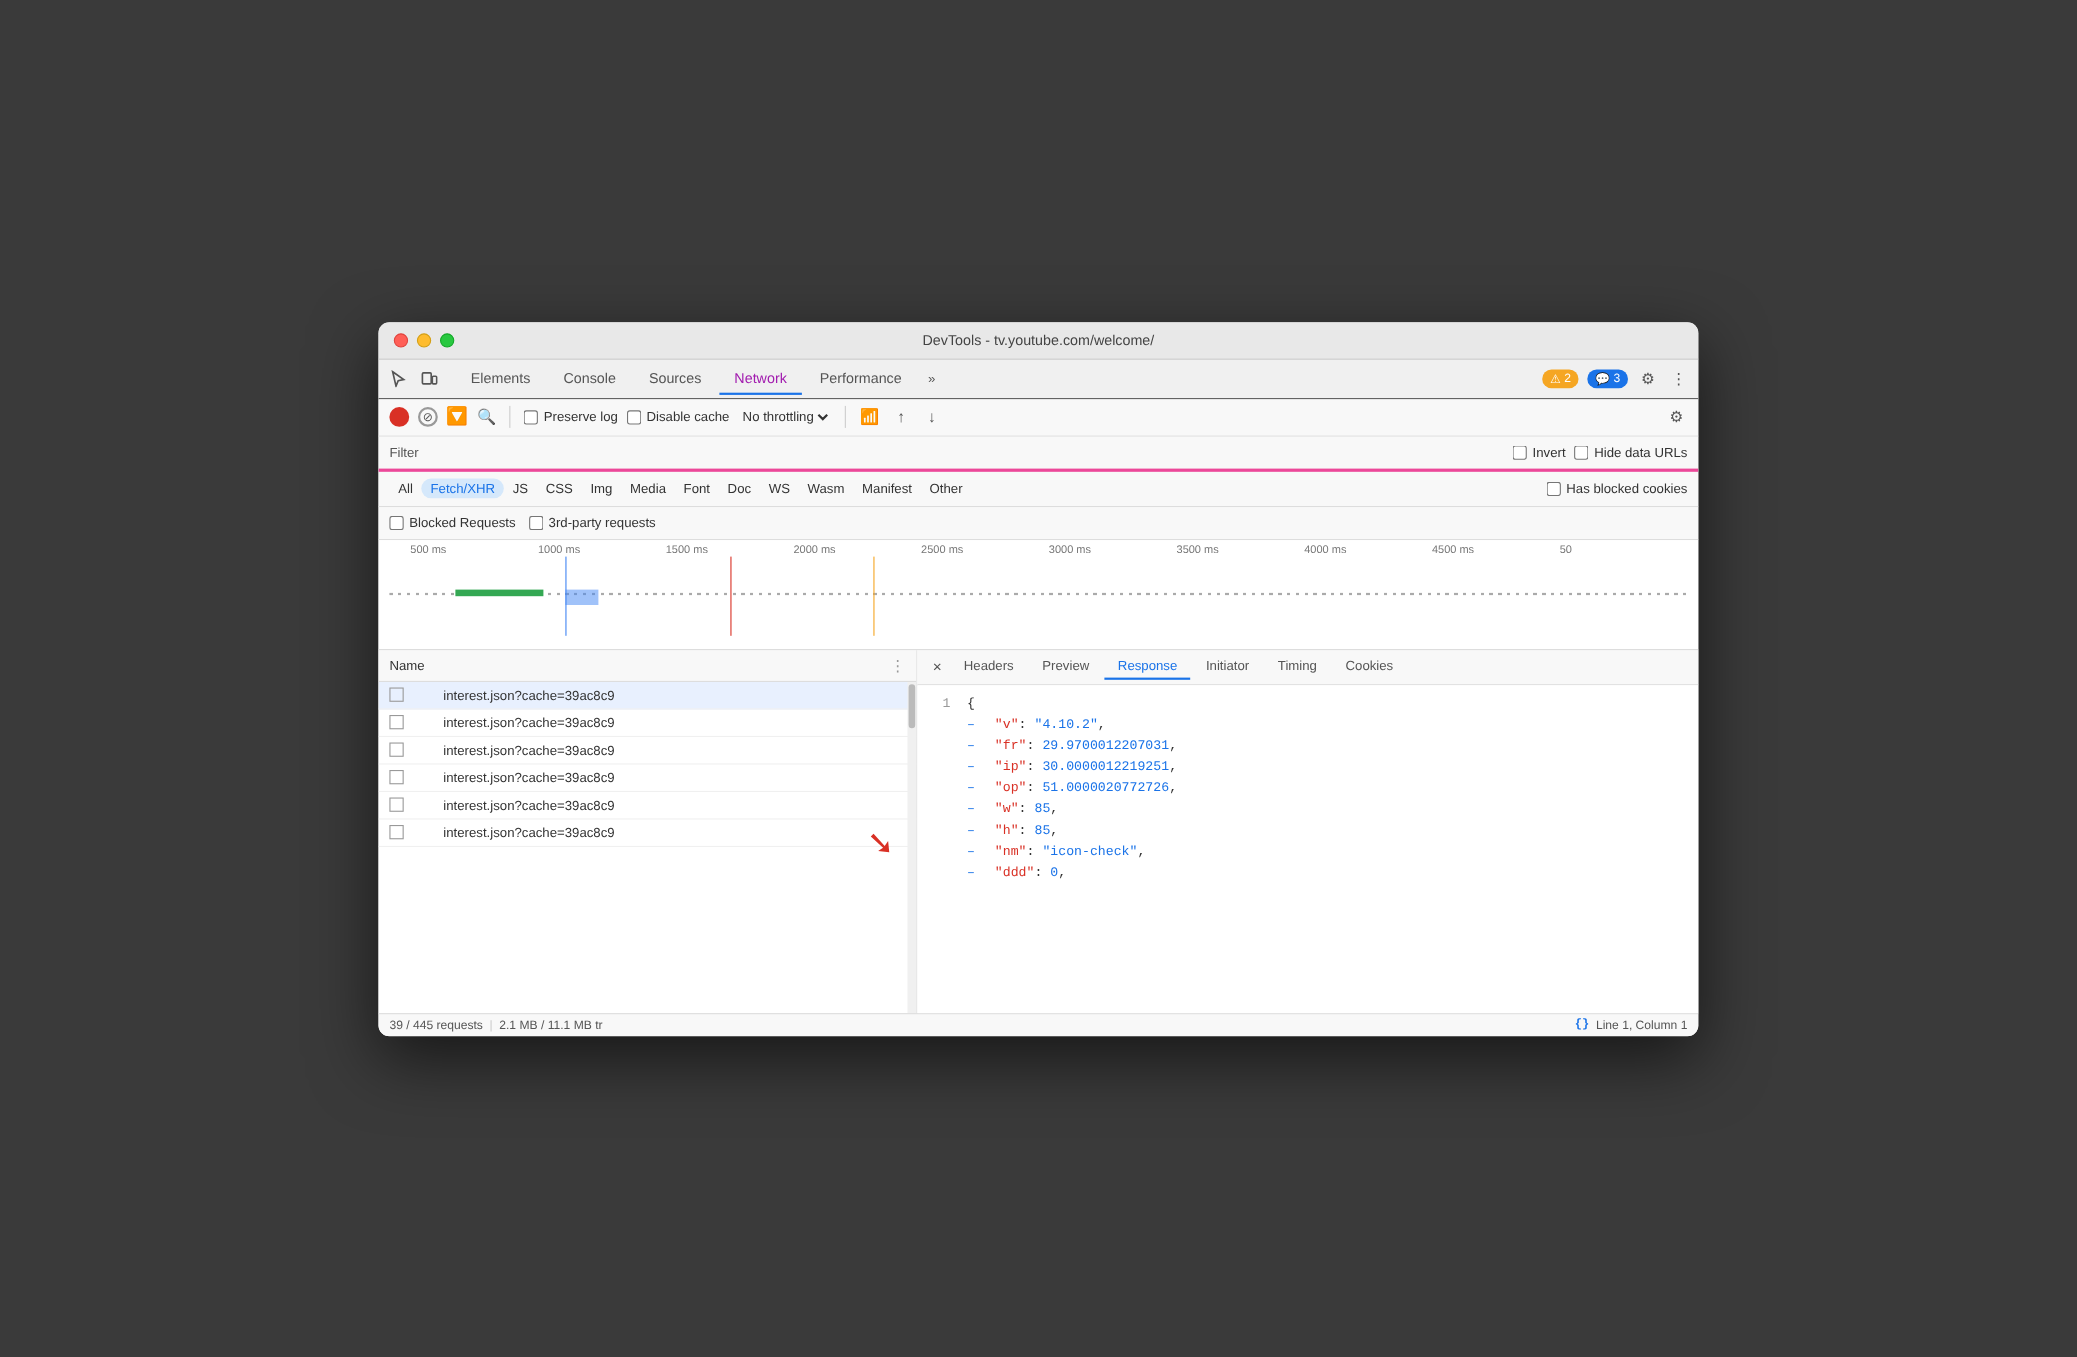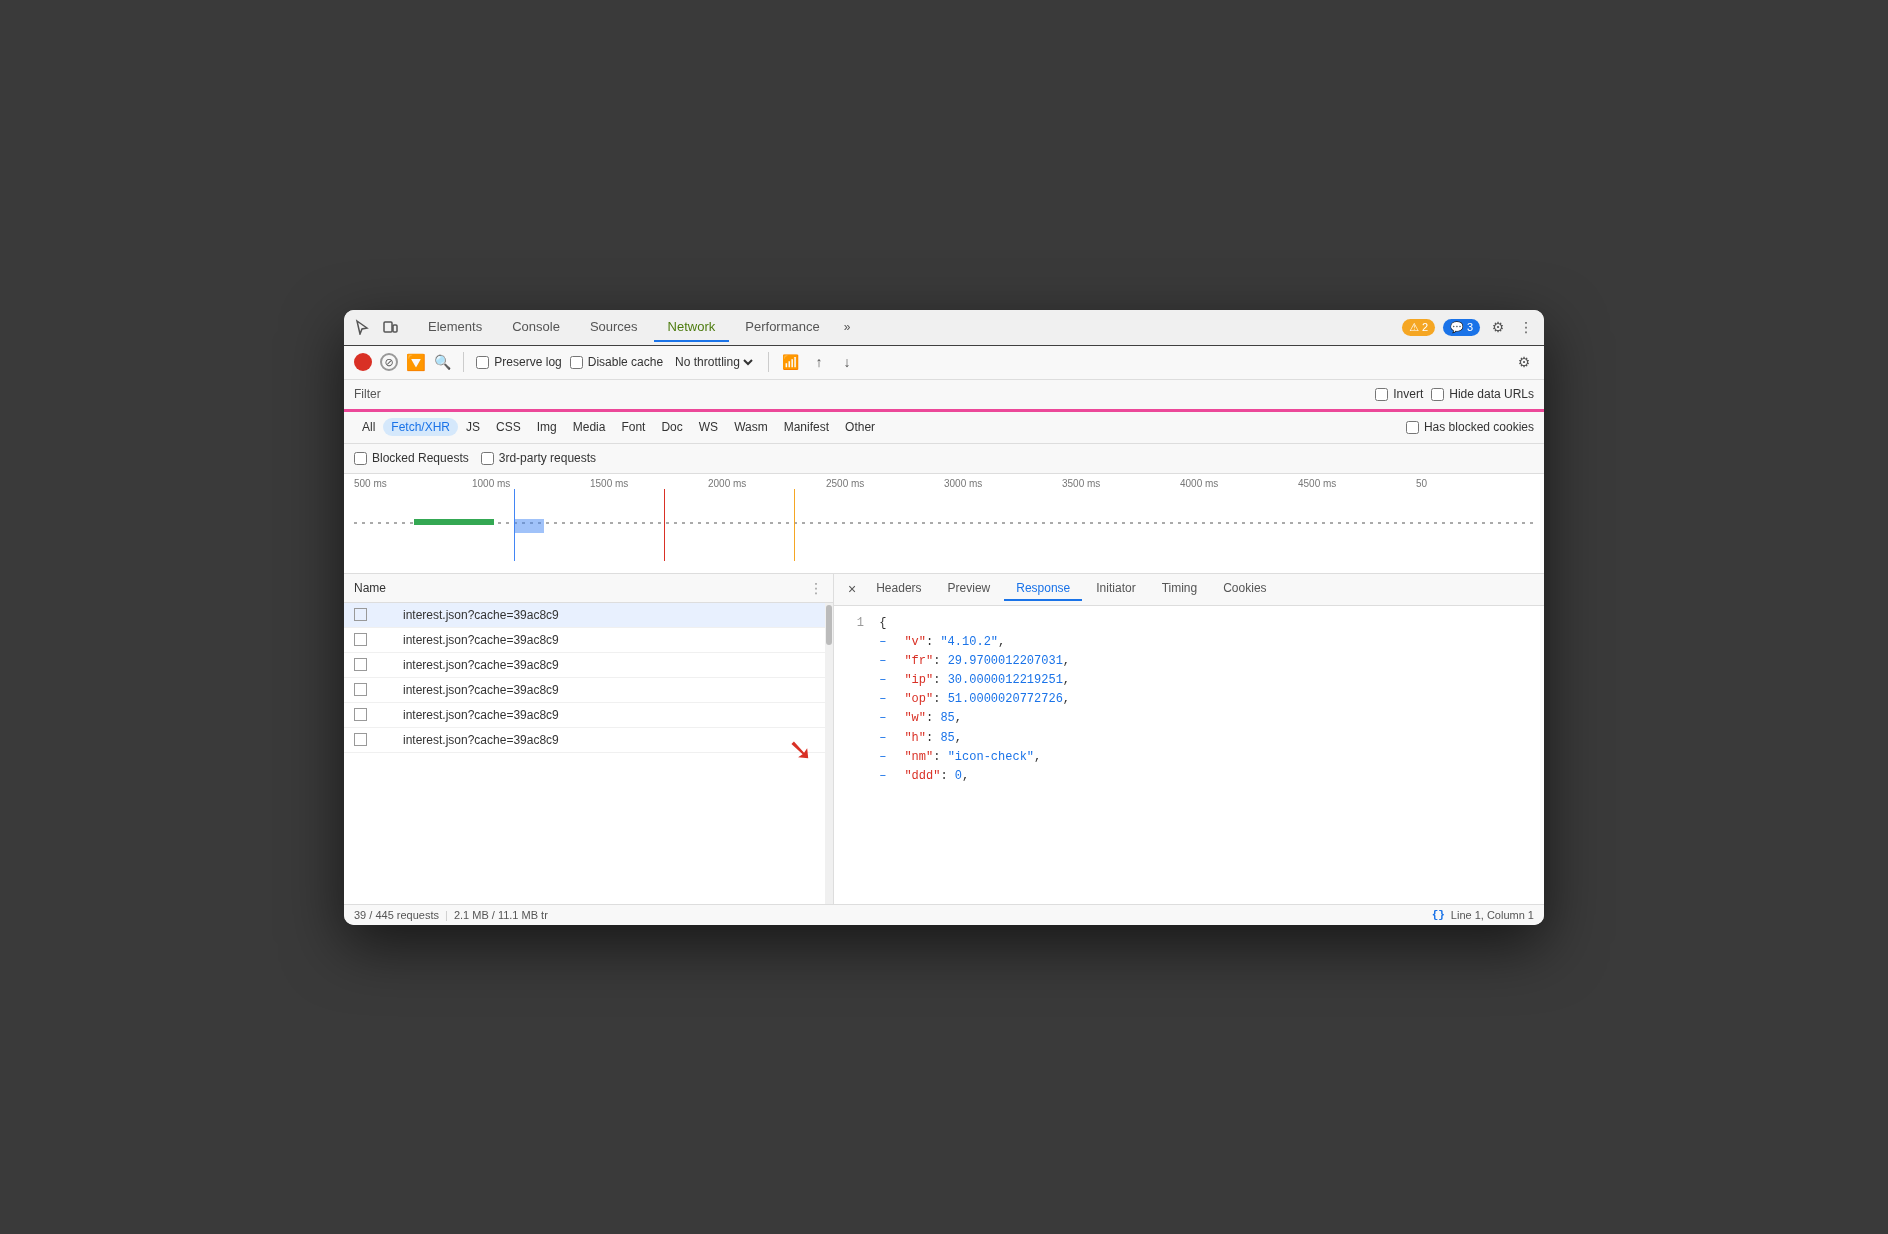--- a/index.html
+++ b/index.html
@@ -73,21 +73,21 @@
     }
     .tab-item {
       padding: 6px 14px;
       font-size: 13px;
       color: #555;
       cursor: pointer;
       border-bottom: 2px solid transparent;
       white-space: nowrap;
     }
     .tab-item.active {
-      color: #4d7c0f;
+      color: #a21caf;
       border-bottom: 2px solid #1a73e8;
     }
     .tab-more {
       padding: 6px 8px;
       font-size: 12px;
       color: #555;
       cursor: pointer;
     }
     .dt-right-icons {
       margin-left: auto;
@@ -224,20 +224,21 @@
       height: 100px;
       position: relative;
       overflow: hidden;
     }
     .timeline-ruler {
       display: flex;
       padding: 4px 10px 0 10px;
       font-size: 10px;
       color: #777;
       gap: 0;
+      margin-left: 19px;
     }
     .ruler-mark {
       flex: 1;
       min-width: 80px;
       text-align: left;
       color: #777;
       font-size: 10px;
     }
     .timeline-chart {
       position: relative;
@@ -445,20 +446,28 @@
       background: #bbb;
       border-radius: 3px;
       margin: 2px auto;
     }
   </style>
 </head>
 <body>
 
 <div class="window">
 
+  <div class="title-bar">
+    <div class="traffic-lights">
+      <div class="tl tl-red"></div>
+      <div class="tl tl-yellow"></div>
+      <div class="tl tl-green"></div>
+    </div>
+    <span class="title-text">DevTools - tv.youtube.com/welcome/</span>
+  </div>
 
   <div class="devtools-tabs">
     <div class="dt-icons-left">
       <div class="dt-icon">
         <svg width="16" height="16" viewBox="0 0 16 16" fill="none">
             <path d="M3 2l10 7-5 1-2 5z" stroke="#555" stroke-width="1.5" fill="none"></path>
           </svg>
       </div>
       <div class="dt-icon">
         <svg width="16" height="16" viewBox="0 0 16 16">

